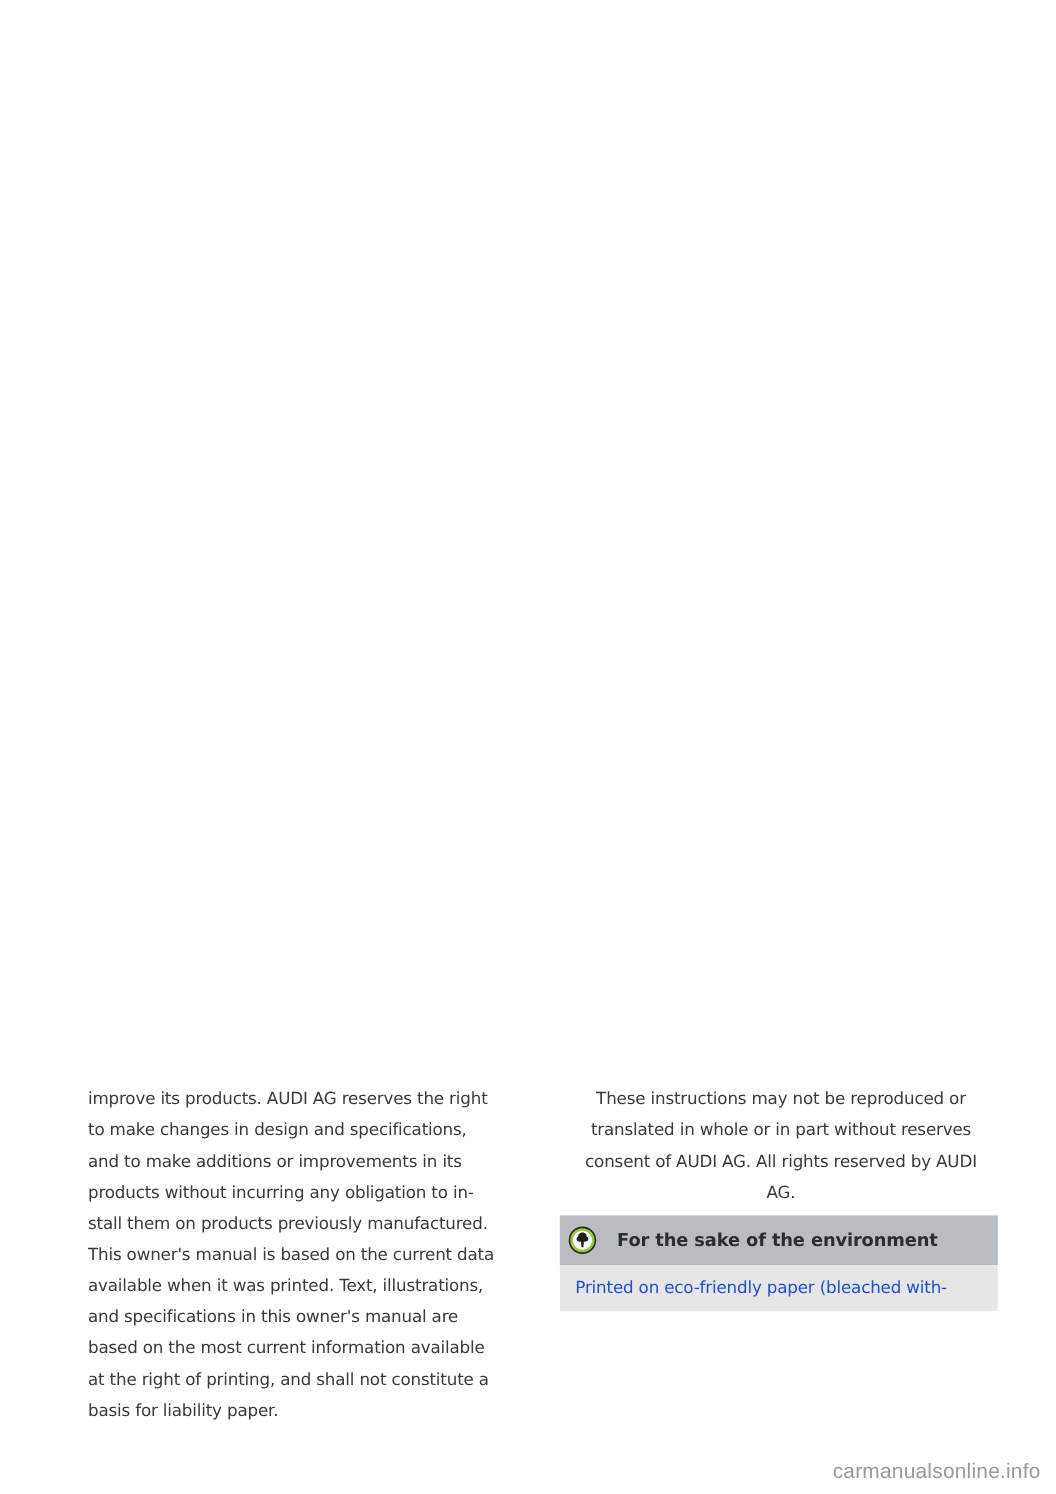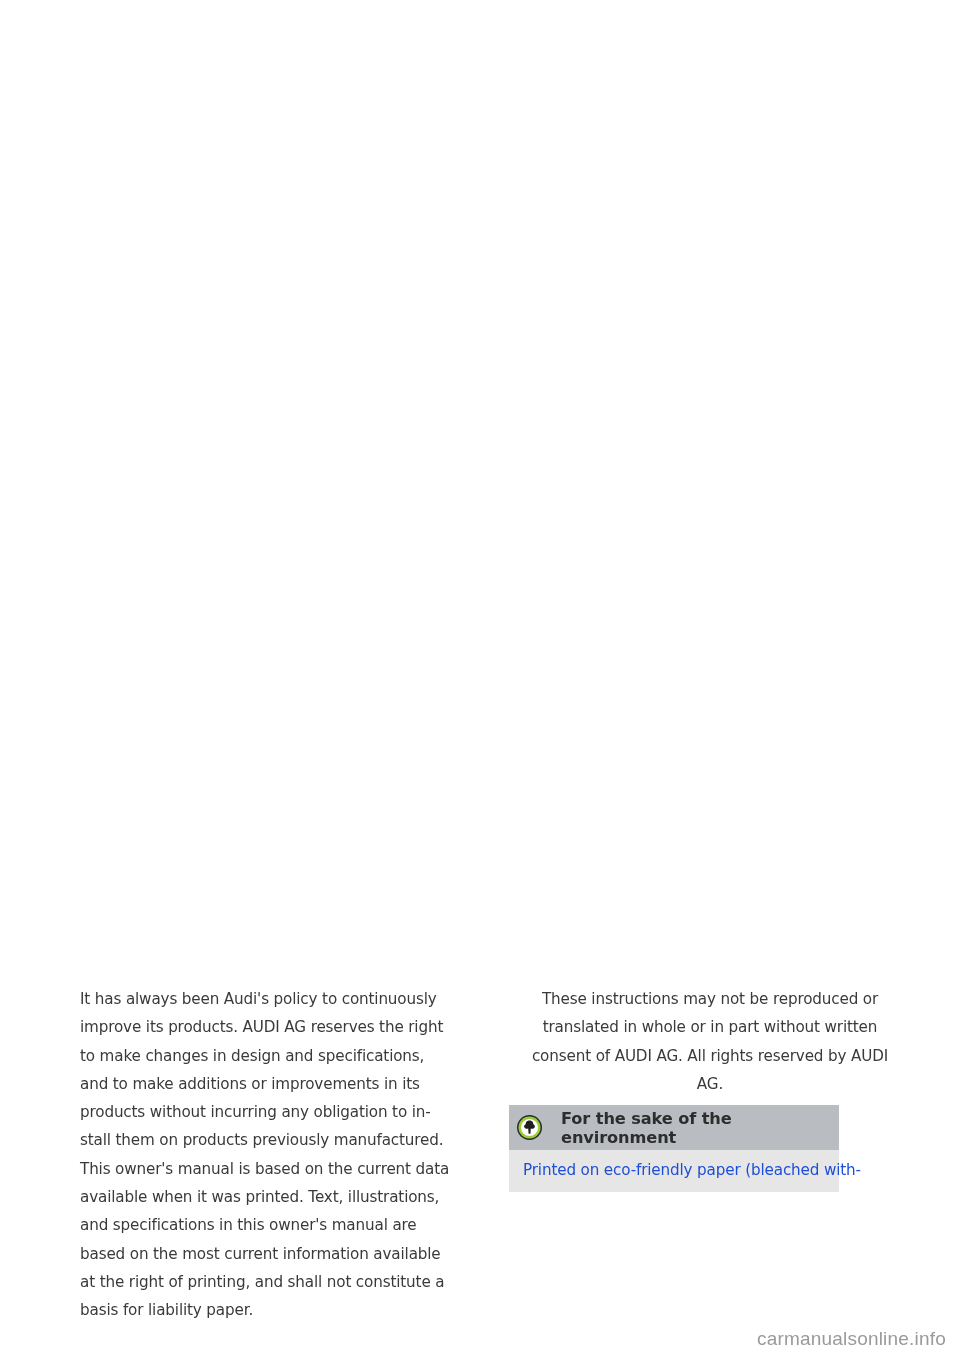--- a/index.html
+++ b/index.html
@@ -33,21 +33,21 @@
       text-align: center;
     }
     .line {
       display: block;
       white-space: nowrap;
     }
     .env-box {
       position: absolute;
       left: 509px;
       top: 1105px;
-      width: 330px;
+      width: 398px;
       background: #e6e6e6;
     }
     .env-header {
       background: #b9bdc2;
       height: 45px;
       display: flex;
       align-items: center;
       padding-left: 7px;
     }
     .env-icon {
@@ -76,37 +76,36 @@
       font-family: "Liberation Sans", sans-serif;
       font-size: 19px;
       color: #9a9a9a;
       letter-spacing: 0.2px;
     }
   </style>
 </head>
 <body>
 
 <div class="col col-left">
-  <span class="line">It has always been Audi's policy to continuously</span>
   <span class="line">improve its products. AUDI AG reserves the right</span>
   <span class="line">to make changes in design and specifications,</span>
   <span class="line">and to make additions or improvements in its</span>
   <span class="line">products without incurring any obligation to in-</span>
   <span class="line">stall them on products previously manufactured.</span>
   <span class="line">This owner's manual is based on the current data</span>
   <span class="line">available when it was printed. Text, illustrations,</span>
   <span class="line">and specifications in this owner's manual are</span>
   <span class="line">based on the most current information available</span>
   <span class="line">at the right of printing, and shall not constitute a</span>
   <span class="line">basis for liability paper.</span>
 </div>
 
 <div class="col col-right">
   <span class="line">These instructions may not be reproduced or</span>
-  <span class="line">translated in whole or in part without written</span>
+  <span class="line">translated in whole or in part without reserves</span>
   <span class="line">consent of AUDI AG. All rights reserved by AUDI</span>
   <span class="line">AG.</span>
 </div>
 
 <div class="env-box">
   <div class="env-header">
     <span class="env-icon">
       <svg width="27" height="27" viewBox="0 0 27 27">
         <circle cx="13.5" cy="13.5" r="12.5" fill="#2a2a2a"></circle>
         <circle cx="13.5" cy="13.5" r="11" fill="#9acd3a"></circle>

